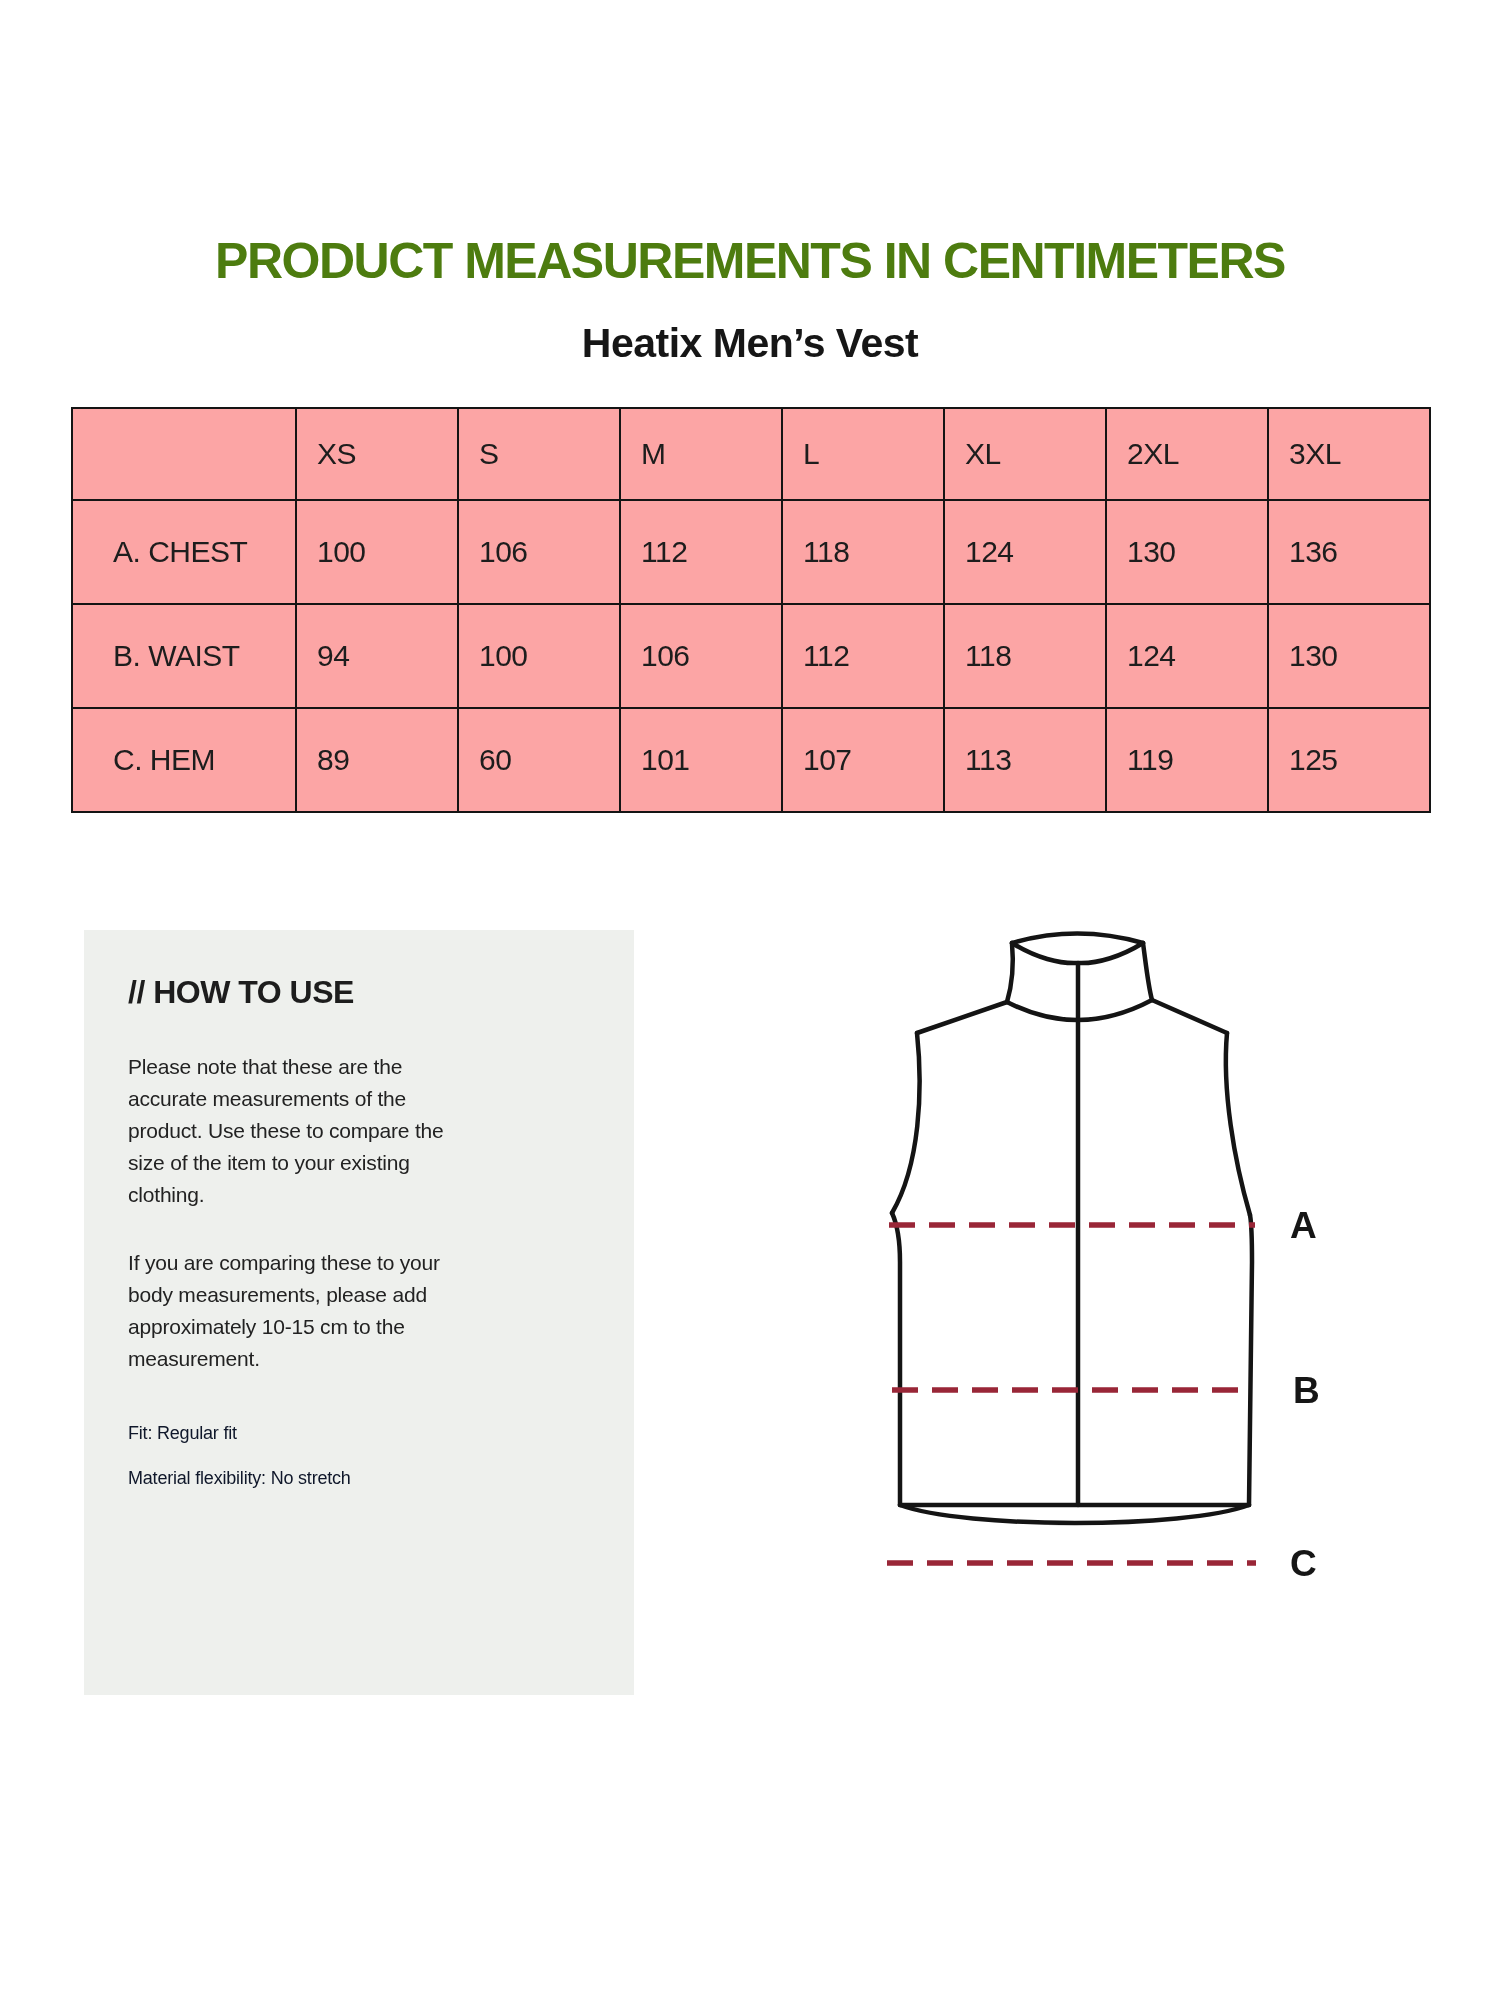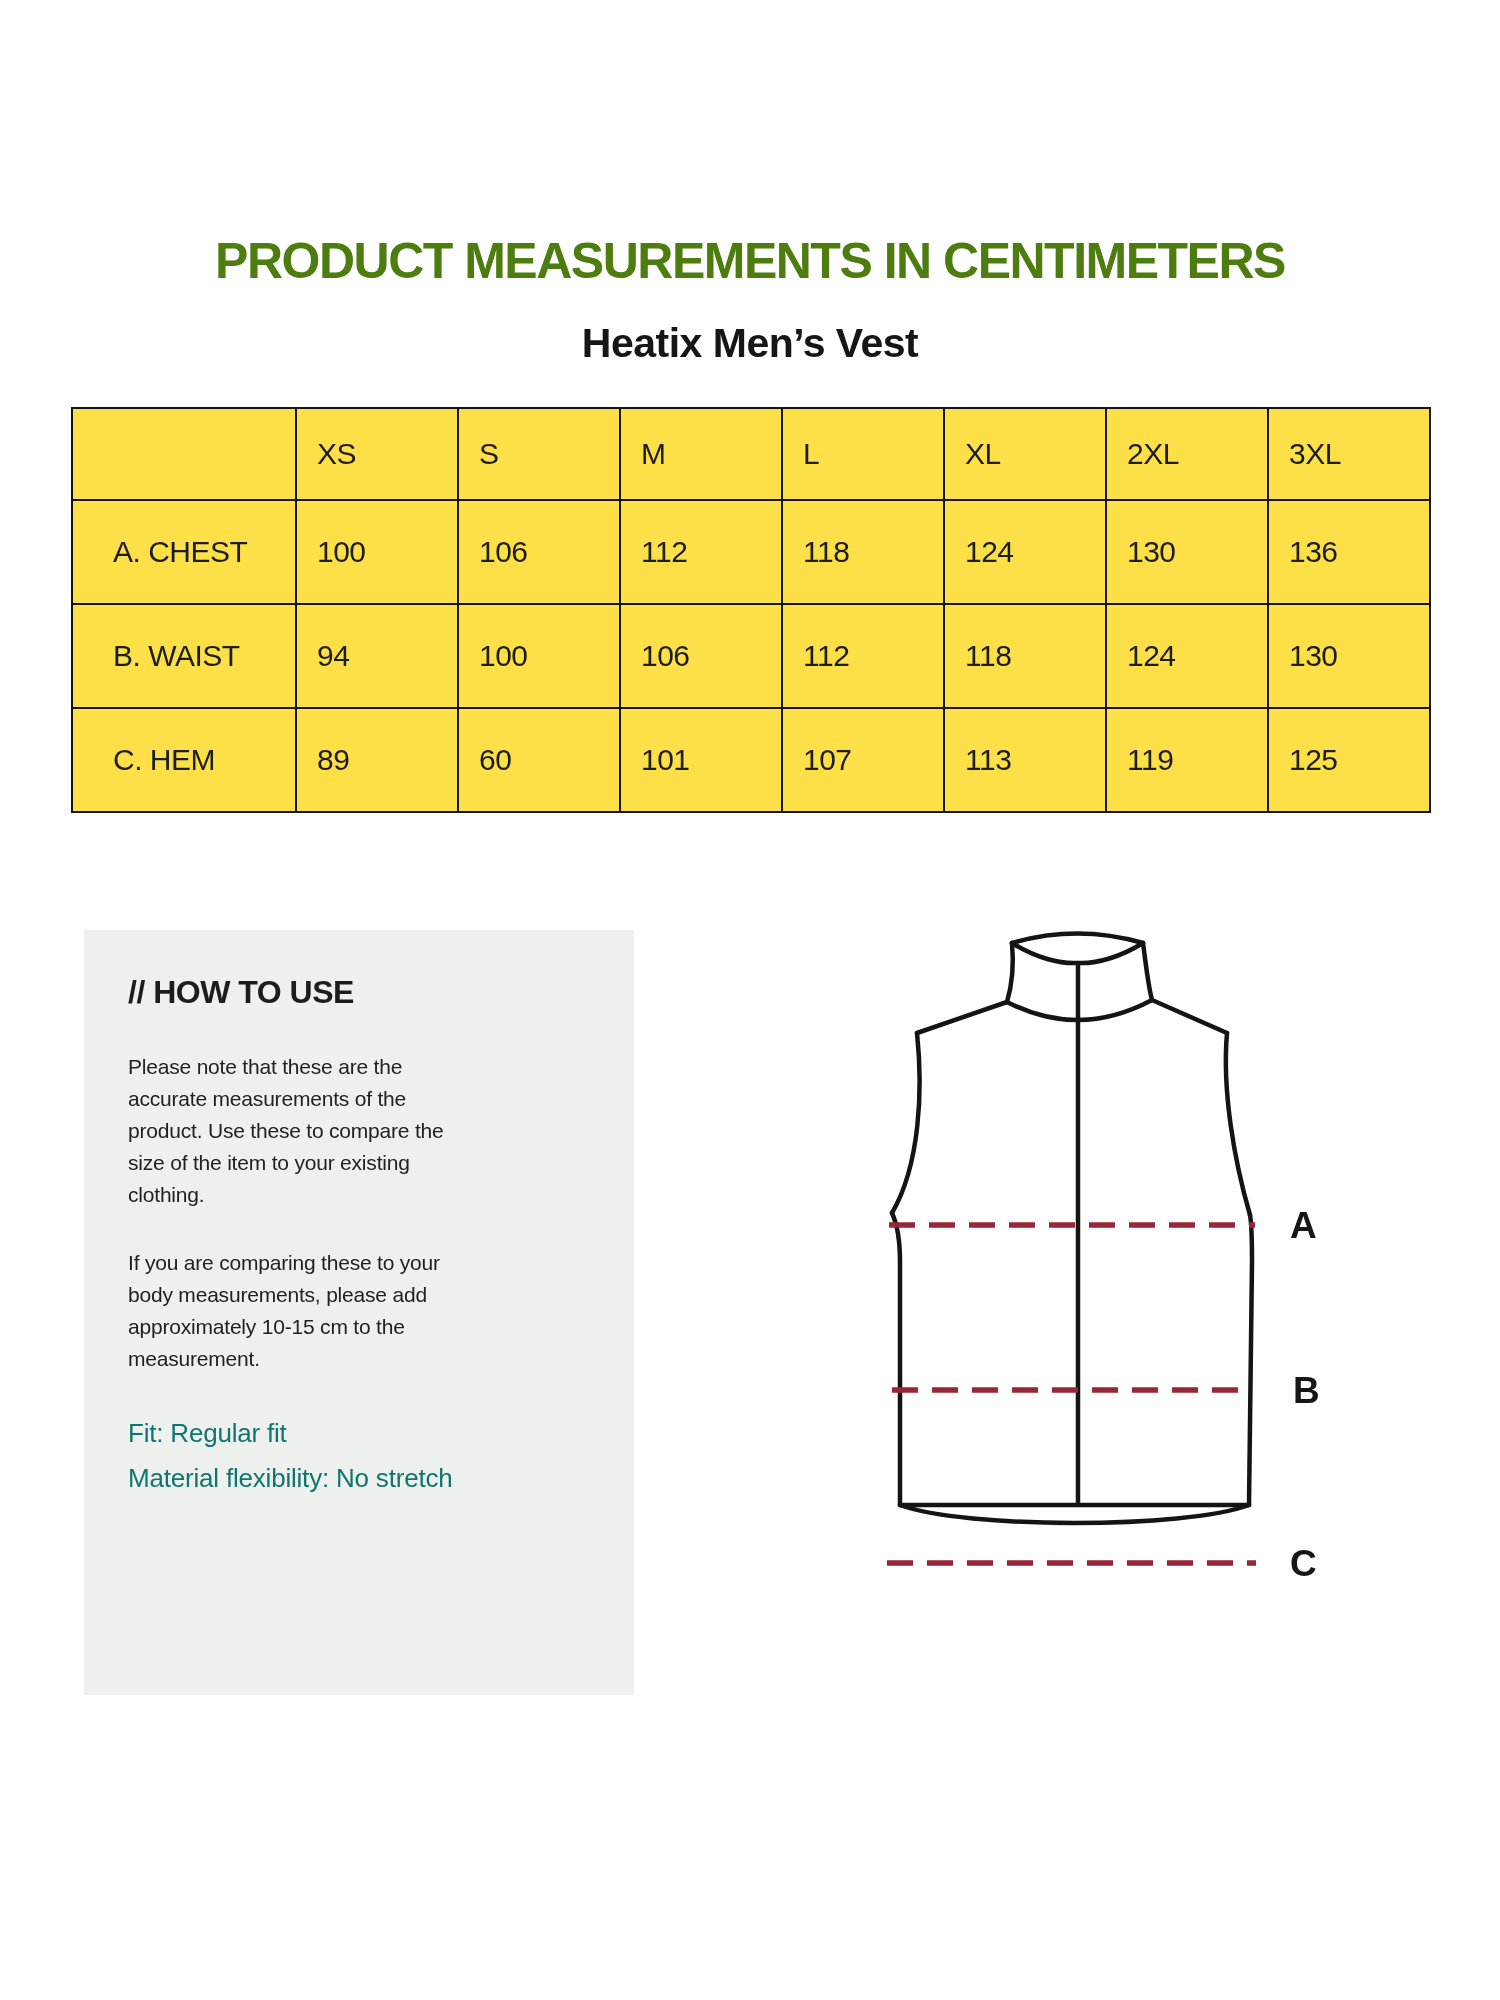--- a/index.html
+++ b/index.html
@@ -23,21 +23,21 @@
     font-size:41px;font-weight:bold;letter-spacing:-0.5px;
     color:#161616;
   }
   table.size-table{
     position:absolute;left:71px;top:407px;width:1360px;
     border-collapse:collapse;table-layout:fixed;
   }
   table.size-table td{
     border:2.5px solid #141414;
     font-size:30px;letter-spacing:-0.5px;
-    color:#1d1d1d;background:#fde047;
+    color:#1d1d1d;background:#fca5a5;
     padding:0 0 0 20px;vertical-align:middle;
   }
   table.size-table td.lbl{padding-left:40px;}
   table.size-table col.c-label{width:224px;}
   tr.head-row{height:92px;}
   tr.data-row{height:104px;}
   .graybox{
     position:absolute;left:84px;top:930px;width:550px;height:765px;
     background:#eef0ed;box-sizing:border-box;
     padding:44px 40px 40px 44px;
@@ -46,21 +46,21 @@
     margin:0 0 40px 0;
     font-size:32px;font-weight:bold;letter-spacing:-0.5px;color:#1d1d1d;
   }
   .graybox p{
     margin:0 0 36px 0;
     font-size:21px;line-height:32px;color:#222222;
     white-space:pre-line;letter-spacing:-0.2px;
   }
   .specs{margin-top:27px;}
   .spec-line{
-    font-size:26px;line-height:45px;color:#0f766e;letter-spacing:-0.2px;
+    font-size:18px;line-height:45px;color:#0f172a;letter-spacing:-0.2px;
   }
   .vest-svg{position:absolute;left:860px;top:900px;}
   .abc-label{
     font-family:"Liberation Sans","DejaVu Sans",sans-serif;
     font-size:37px;font-weight:bold;
   }
 </style>
 </head>
 <body>
 

